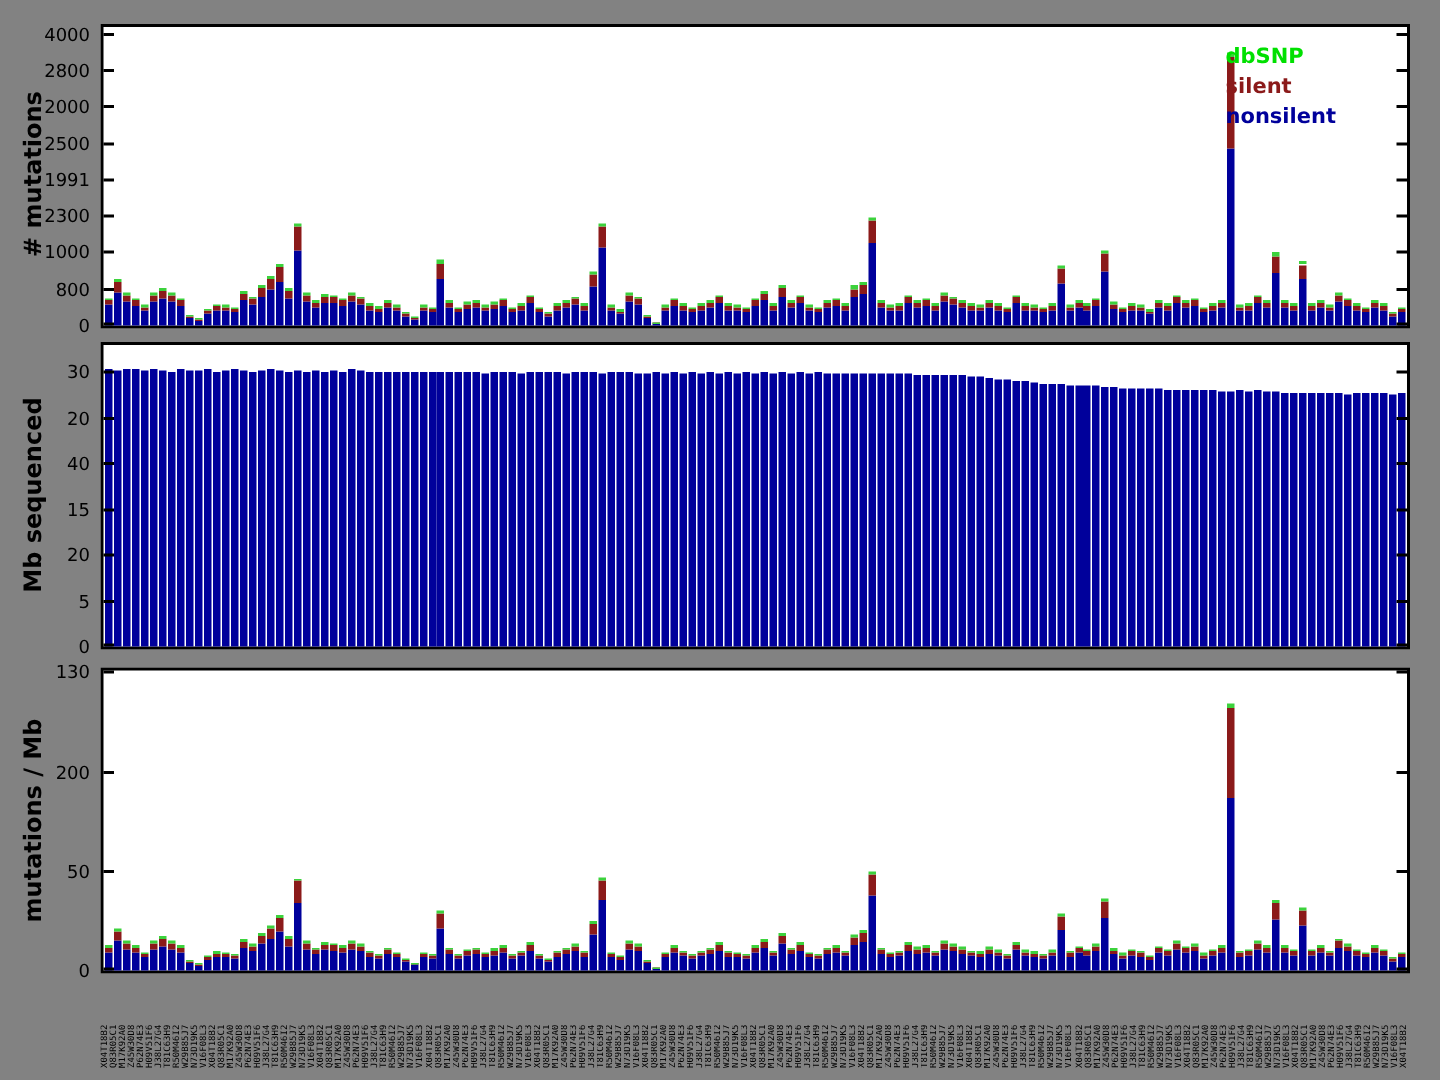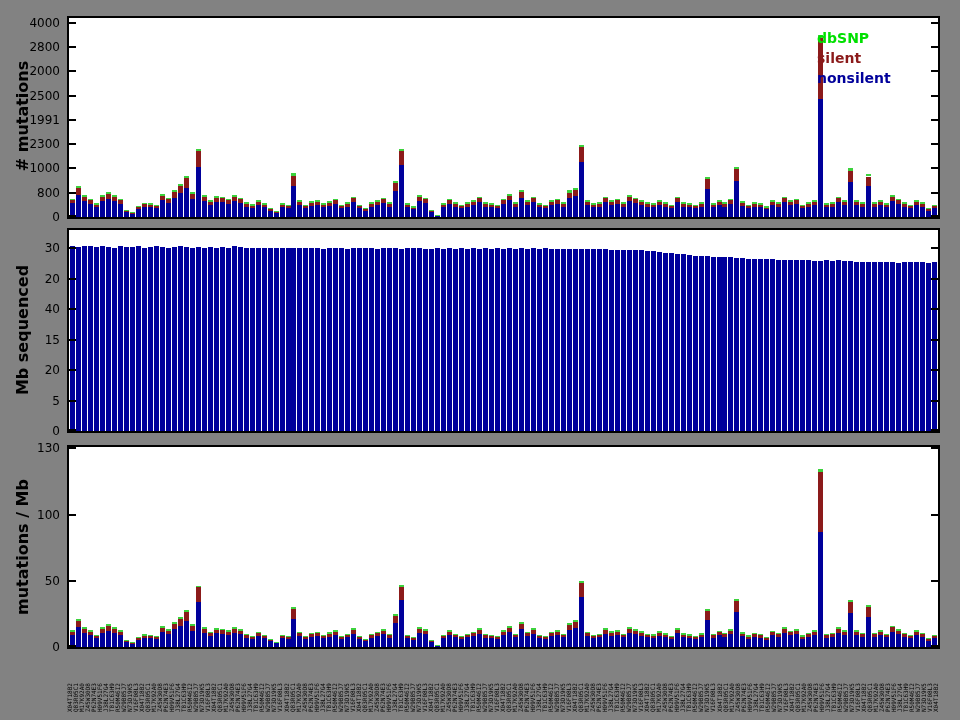--- a/index.html
+++ b/index.html
@@ -1134,21 +1134,21 @@
       </div>
     <div class="ticks-layer">
         <div class="tick-mark-left" style="top: 198px;"></div>
         <div class="tick-mark-right" style="top: 198px;"></div>
         <span class="tick-label" style="top: 200px;">0</span>
         <div class="tick-mark-left" style="top: 132.775px;"></div>
         <div class="tick-mark-right" style="top: 132.775px;"></div>
         <span class="tick-label" style="top: 133.775px;">50</span>
         <div class="tick-mark-left" style="top: 66.5497px;"></div>
         <div class="tick-mark-right" style="top: 66.5497px;"></div>
-        <span class="tick-label" style="top: 67.5497px;">100</span>
+        <span class="tick-label" style="top: 67.5497px;">200</span>
         <div class="tick-mark-left" style="top: 0.324503px;"></div>
         <div class="tick-mark-right" style="top: 0.324503px;"></div>
         <span class="tick-label" style="top: 1.3245px;">130</span>
       </div>
   </div>
 
   <div class="xlabels">
       <div class="xlabel" style="left: 0px;">X04T18B2</div>
       <div class="xlabel" style="left: 6.01389px;">Q83R05C1</div>
       <div class="xlabel" style="left: 12.0278px;">M17K92A0</div>

